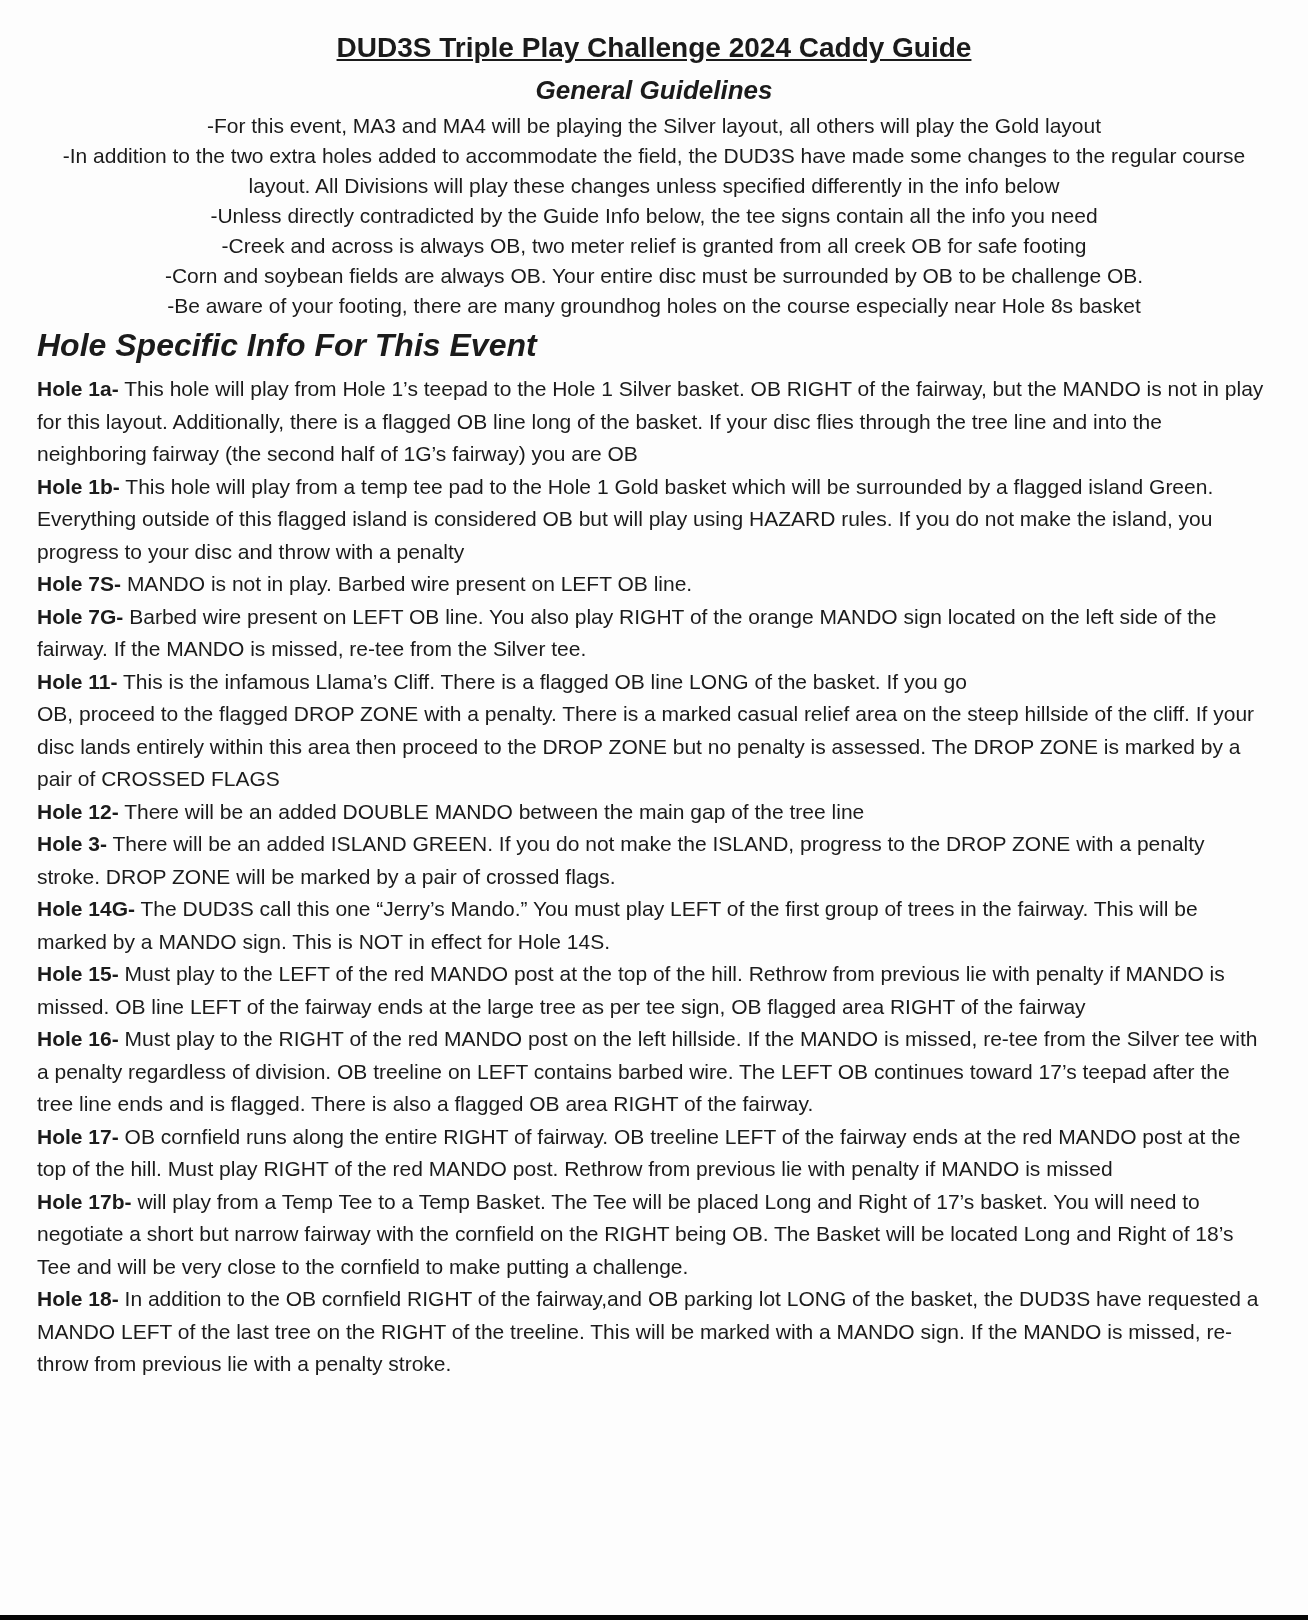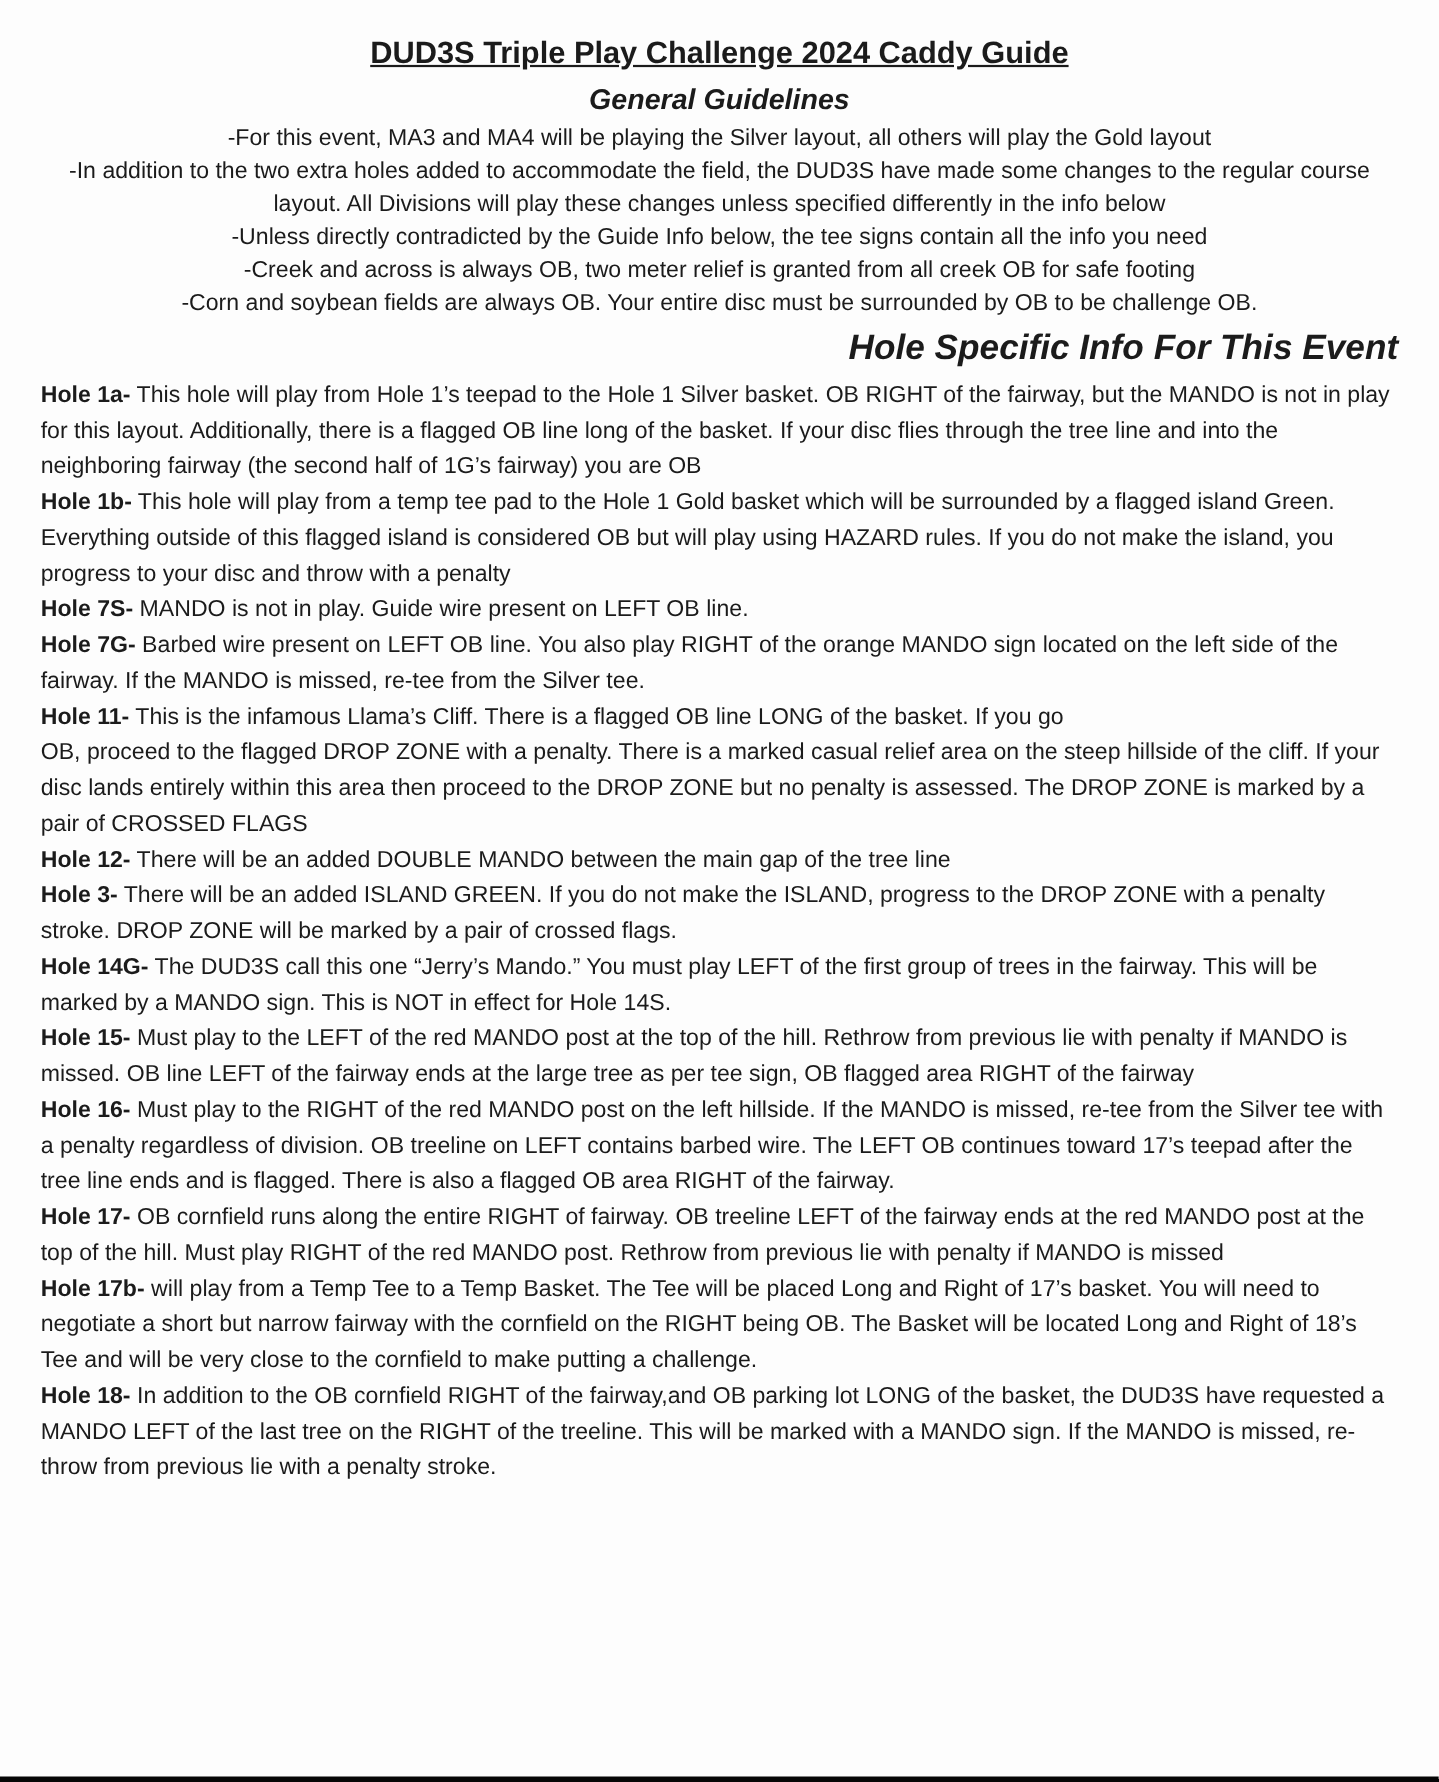--- a/index.html
+++ b/index.html
@@ -31,21 +31,21 @@
   }
   .guidelines { width: 1185px; margin: 0 auto; }
   .guidelines p {
     margin: 0;
     text-align: center;
     font-size: 21px;
     line-height: 30px;
   }
   .section-heading {
     margin: 4px 0 8px 0;
-    text-align: right;
+    text-align: left;
     font-size: 32px;
     font-weight: bold;
     font-style: italic;
     line-height: 40px;
   }
   .holes p {
     margin: 0;
     font-size: 21px;
     line-height: 32.5px;
   }
@@ -66,28 +66,29 @@
 <div class="doc">
   <h1 class="title">DUD3S Triple Play Challenge 2024 Caddy Guide</h1>
   <h2 class="subtitle">General Guidelines</h2>
 
   <div class="guidelines">
     <p>-For this event, MA3 and MA4 will be playing the Silver layout, all others will play the Gold layout</p>
     <p>-In addition to the two extra holes added to accommodate the field, the DUD3S have made some changes to the regular course layout. All Divisions will play these changes unless specified differently in the info below</p>
     <p>-Unless directly contradicted by the Guide Info below, the tee signs contain all the info you need</p>
     <p>-Creek and across is always OB, two meter relief is granted from all creek OB for safe footing</p>
     <p>-Corn and soybean fields are always OB. Your entire disc must be surrounded by OB to be challenge OB.</p>
+    <p>-Be aware of your footing, there are many groundhog holes on the course especially near Hole 8s basket</p>
   </div>
 
   <h2 class="section-heading">Hole Specific Info For This Event</h2>
 
   <div class="holes">
     <p><b>Hole 1a-</b> <span>This hole will play from Hole 1’s teepad to the Hole 1 Silver basket. OB RIGHT of the fairway, but the MANDO is not in play for this layout. Additionally, there is a flagged OB line long of the basket. If your disc flies through the tree line and into the neighboring fairway (the second half of 1G’s fairway) you are OB</span></p>
     <p><b>Hole 1b-</b> <span>This hole will play from a temp tee pad to the Hole 1 Gold basket which will be surrounded by a flagged island Green. Everything outside of this flagged island is considered OB but will play using HAZARD rules. If you do not make the island, you progress to your disc and throw with a penalty</span></p>
-    <p><b>Hole 7S-</b> <span>MANDO is not in play. Guide wire present on LEFT OB line.</span></p>
+    <p><b>Hole 7S-</b> <span>MANDO is not in play. Barbed wire present on LEFT OB line.</span></p>
     <p><b>Hole 7G-</b> <span>Barbed wire present on LEFT OB line. You also play RIGHT of the orange MANDO sign located on the left side of the fairway. If the MANDO is missed, re-tee from the Silver tee.</span></p>
     <p><b>Hole 11-</b> <span>This is the infamous Llama’s Cliff. There is a flagged OB line LONG of the basket. If you go
 OB, proceed to the flagged DROP ZONE with a penalty. There is a marked casual relief area on the steep hillside of the cliff. If your disc lands entirely within this area then proceed to the DROP ZONE but no penalty is assessed. The DROP ZONE is marked by a pair of CROSSED FLAGS</span></p>
     <p><b>Hole 12-</b> <span>There will be an added DOUBLE MANDO between the main gap of the tree line</span></p>
     <p><b>Hole 3-</b> <span>There will be an added ISLAND GREEN. If you do not make the ISLAND, progress to the DROP ZONE with a penalty stroke. DROP ZONE will be marked by a pair of crossed flags.</span></p>
     <p><b>Hole 14G-</b> <span>The DUD3S call this one “Jerry’s Mando.” You must play LEFT of the first group of trees in the fairway. This will be marked by a MANDO sign. This is NOT in effect for Hole 14S.</span></p>
     <p><b>Hole 15-</b> <span>Must play to the LEFT of the red MANDO post at the top of the hill. Rethrow from previous lie with penalty if MANDO is missed. OB line LEFT of the fairway ends at the large tree as per tee sign, OB flagged area RIGHT of the fairway</span></p>
     <p><b>Hole 16-</b> <span>Must play to the RIGHT of the red MANDO post on the left hillside. If the MANDO is missed, re-tee from the Silver tee with a penalty regardless of division. OB treeline on LEFT contains barbed wire. The LEFT OB continues toward 17’s teepad after the tree line ends and is flagged. There is also a flagged OB area RIGHT of the fairway.</span></p>
     <p><b>Hole 17-</b> <span>OB cornfield runs along the entire RIGHT of fairway. OB treeline LEFT of the fairway ends at the red MANDO post at the top of the hill. Must play RIGHT of the red MANDO post. Rethrow from previous lie with penalty if MANDO is missed</span></p>
     <p><b>Hole 17b-</b> <span>will play from a Temp Tee to a Temp Basket. The Tee will be placed Long and Right of 17’s basket. You will need to negotiate a short but narrow fairway with the cornfield on the RIGHT being OB. The Basket will be located Long and Right of 18’s Tee and will be very close to the cornfield to make putting a challenge.</span></p>

